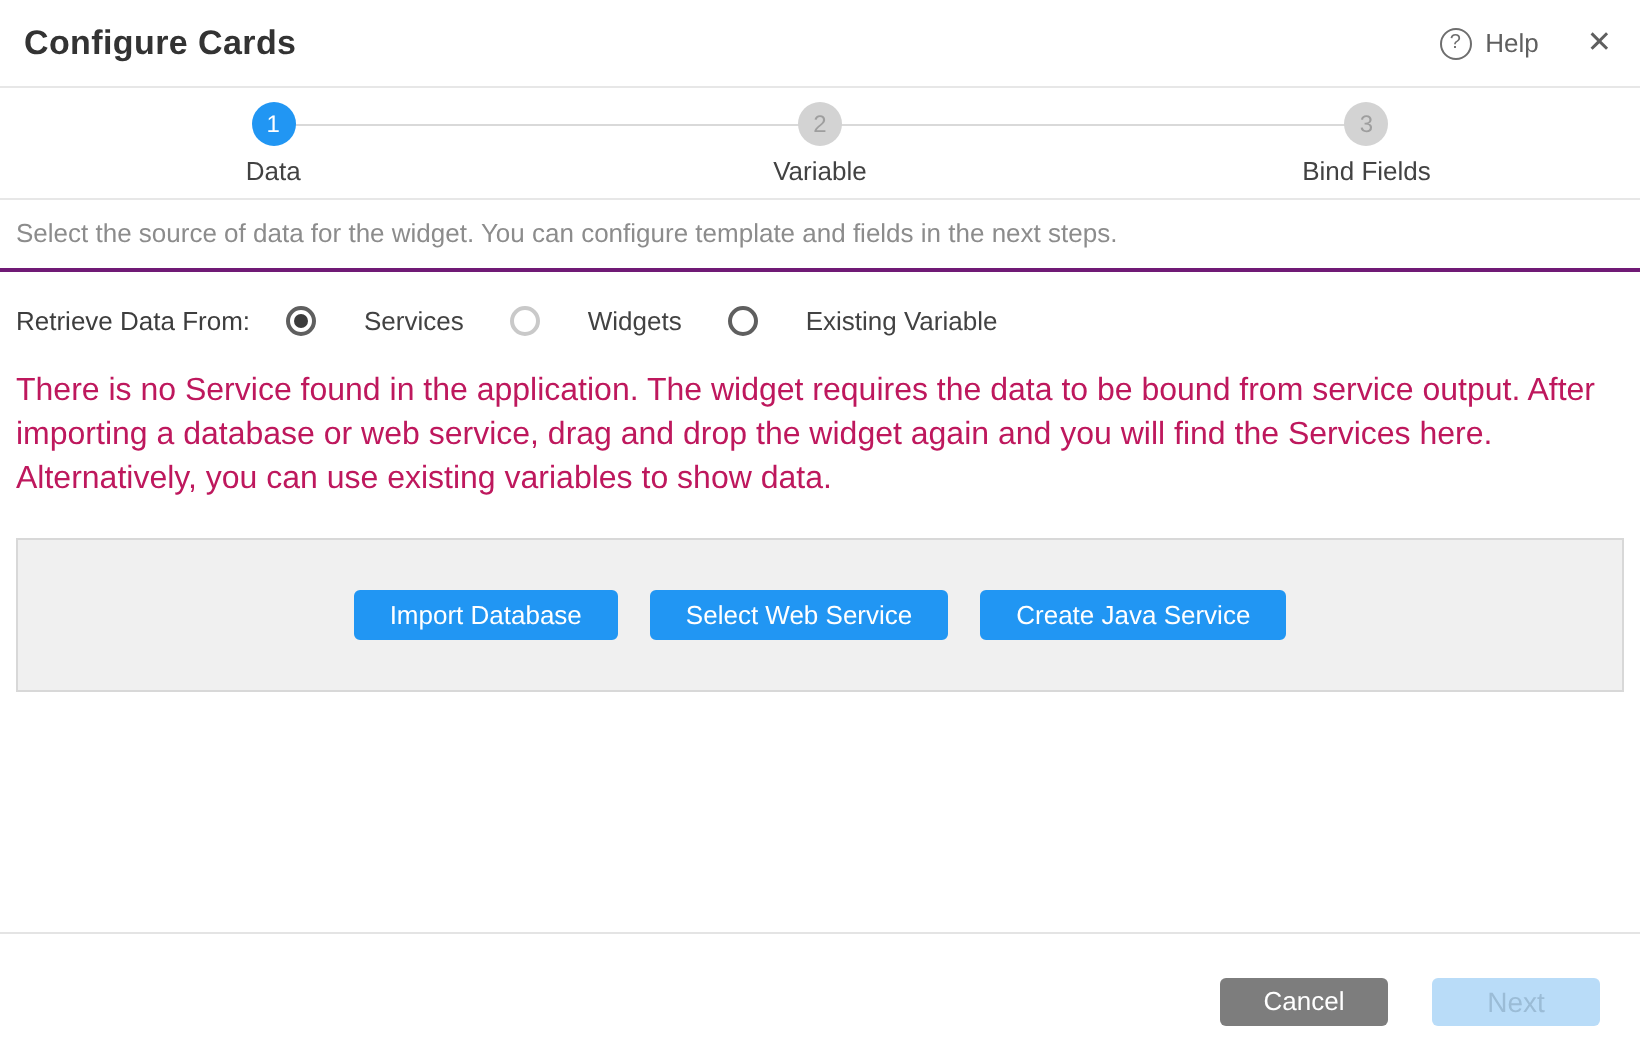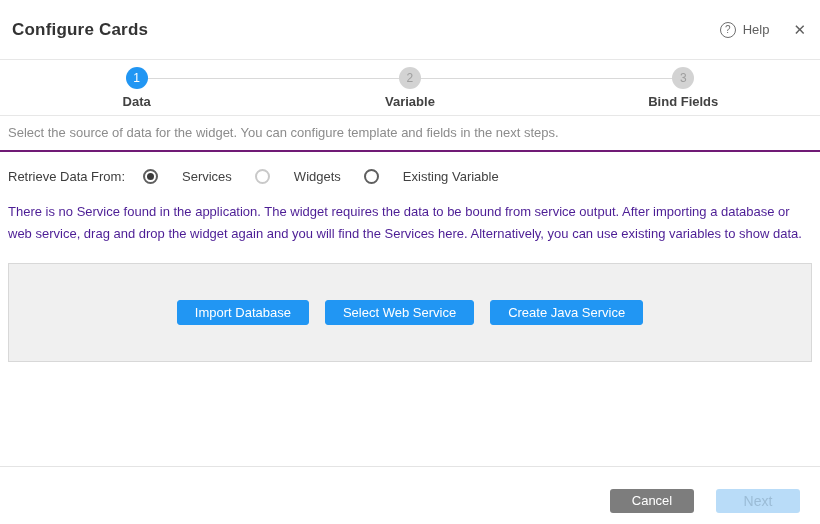--- a/index.html
+++ b/index.html
@@ -8,21 +8,21 @@
     font-family:"Liberation Sans", sans-serif;
     background:#ffffff;
     color:#424242;
     overflow:hidden;
     position:relative;
   }
   .dialog { width:820px; height:524px; position:relative; background:#fff; }
 
   
   .header {
-    height:60px; display:flex; align-items:center;
+    height:44px; display:flex; align-items:center;
     padding:0 14px 0 12px; border-bottom:1px solid #e7e7e7;
   }
   .title { font-size:17px; font-weight:600; color:#333333; letter-spacing:.2px; }
   .header-right { margin-left:auto; display:flex; align-items:center; }
   .help-group { display:flex; align-items:center; cursor:pointer; }
   .help-icon {
     width:16px; height:16px; border:1px solid #6e6e6e; border-radius:50%;
     display:flex; align-items:center; justify-content:center;
     font-size:10px; color:#6e6e6e; line-height:1;
   }
@@ -38,21 +38,21 @@
     position:absolute; top:18px; left:16.67%; right:16.67%;
     height:1px; background:#d9d9d9;
   }
   .step { width:33.33%; display:flex; flex-direction:column; align-items:center; position:relative; z-index:1; cursor:pointer; }
   .step-circle {
     margin-top:7px; width:22px; height:22px; border-radius:50%;
     display:flex; align-items:center; justify-content:center;
     font-size:12px; background:#d3d3d3; color:#9e9e9e;
   }
   .step.active .step-circle { background:#2196f3; color:#ffffff; }
-  .step-label { margin-top:5px; font-size:13px; color:#424242;font-weight:bold; }
+  .step-label { margin-top:5px; font-size:13px; color:#424242; }
 
   
   .intro {
     padding:9px 8px 10px; font-size:13px; color:#8c8c8c;
     border-bottom:2px solid #701a75;
   }
 
   
   .retrieve-row { display:flex; align-items:flex-end; padding:17px 8px 6px; }
   .retrieve-label { font-size:13px; color:#3d3d3d; width:135px; }
@@ -63,26 +63,26 @@
     display:flex; align-items:center; justify-content:center; background:#fff;
   }
   .radio-option.selected .radio-circle::after {
     content:""; width:7px; height:7px; border-radius:50%; background:#3b3b3b;
   }
   .radio-option.disabled .radio-circle { border-color:#c9c9c9; }
   .radio-label { font-size:13px; color:#424242; margin-left:24px; }
 
   
   .notice {
-    padding:11px 8px 0; font-size:13px; color:#4c1d95; line-height:22px;
+    padding:11px 8px 0; font-size:16px; color:#be185d; line-height:22px;
   }
 
   
   .action-panel {
-    margin:18px 8px 0; height:99px;
+    margin:18px 8px 0; height:77px;
     background:#f0f0f0; border:1px solid #d8d8d8;
     display:flex; align-items:center; justify-content:center;
   }
   .btn-primary {
     height:25px; padding:0 17px; margin:0 8px;
     background:#2196f3; border:1px solid #2196f3; border-radius:3px;
     color:#ffffff; font-size:13px; font-family:"Liberation Sans", sans-serif;
     cursor:pointer;
   }
 

